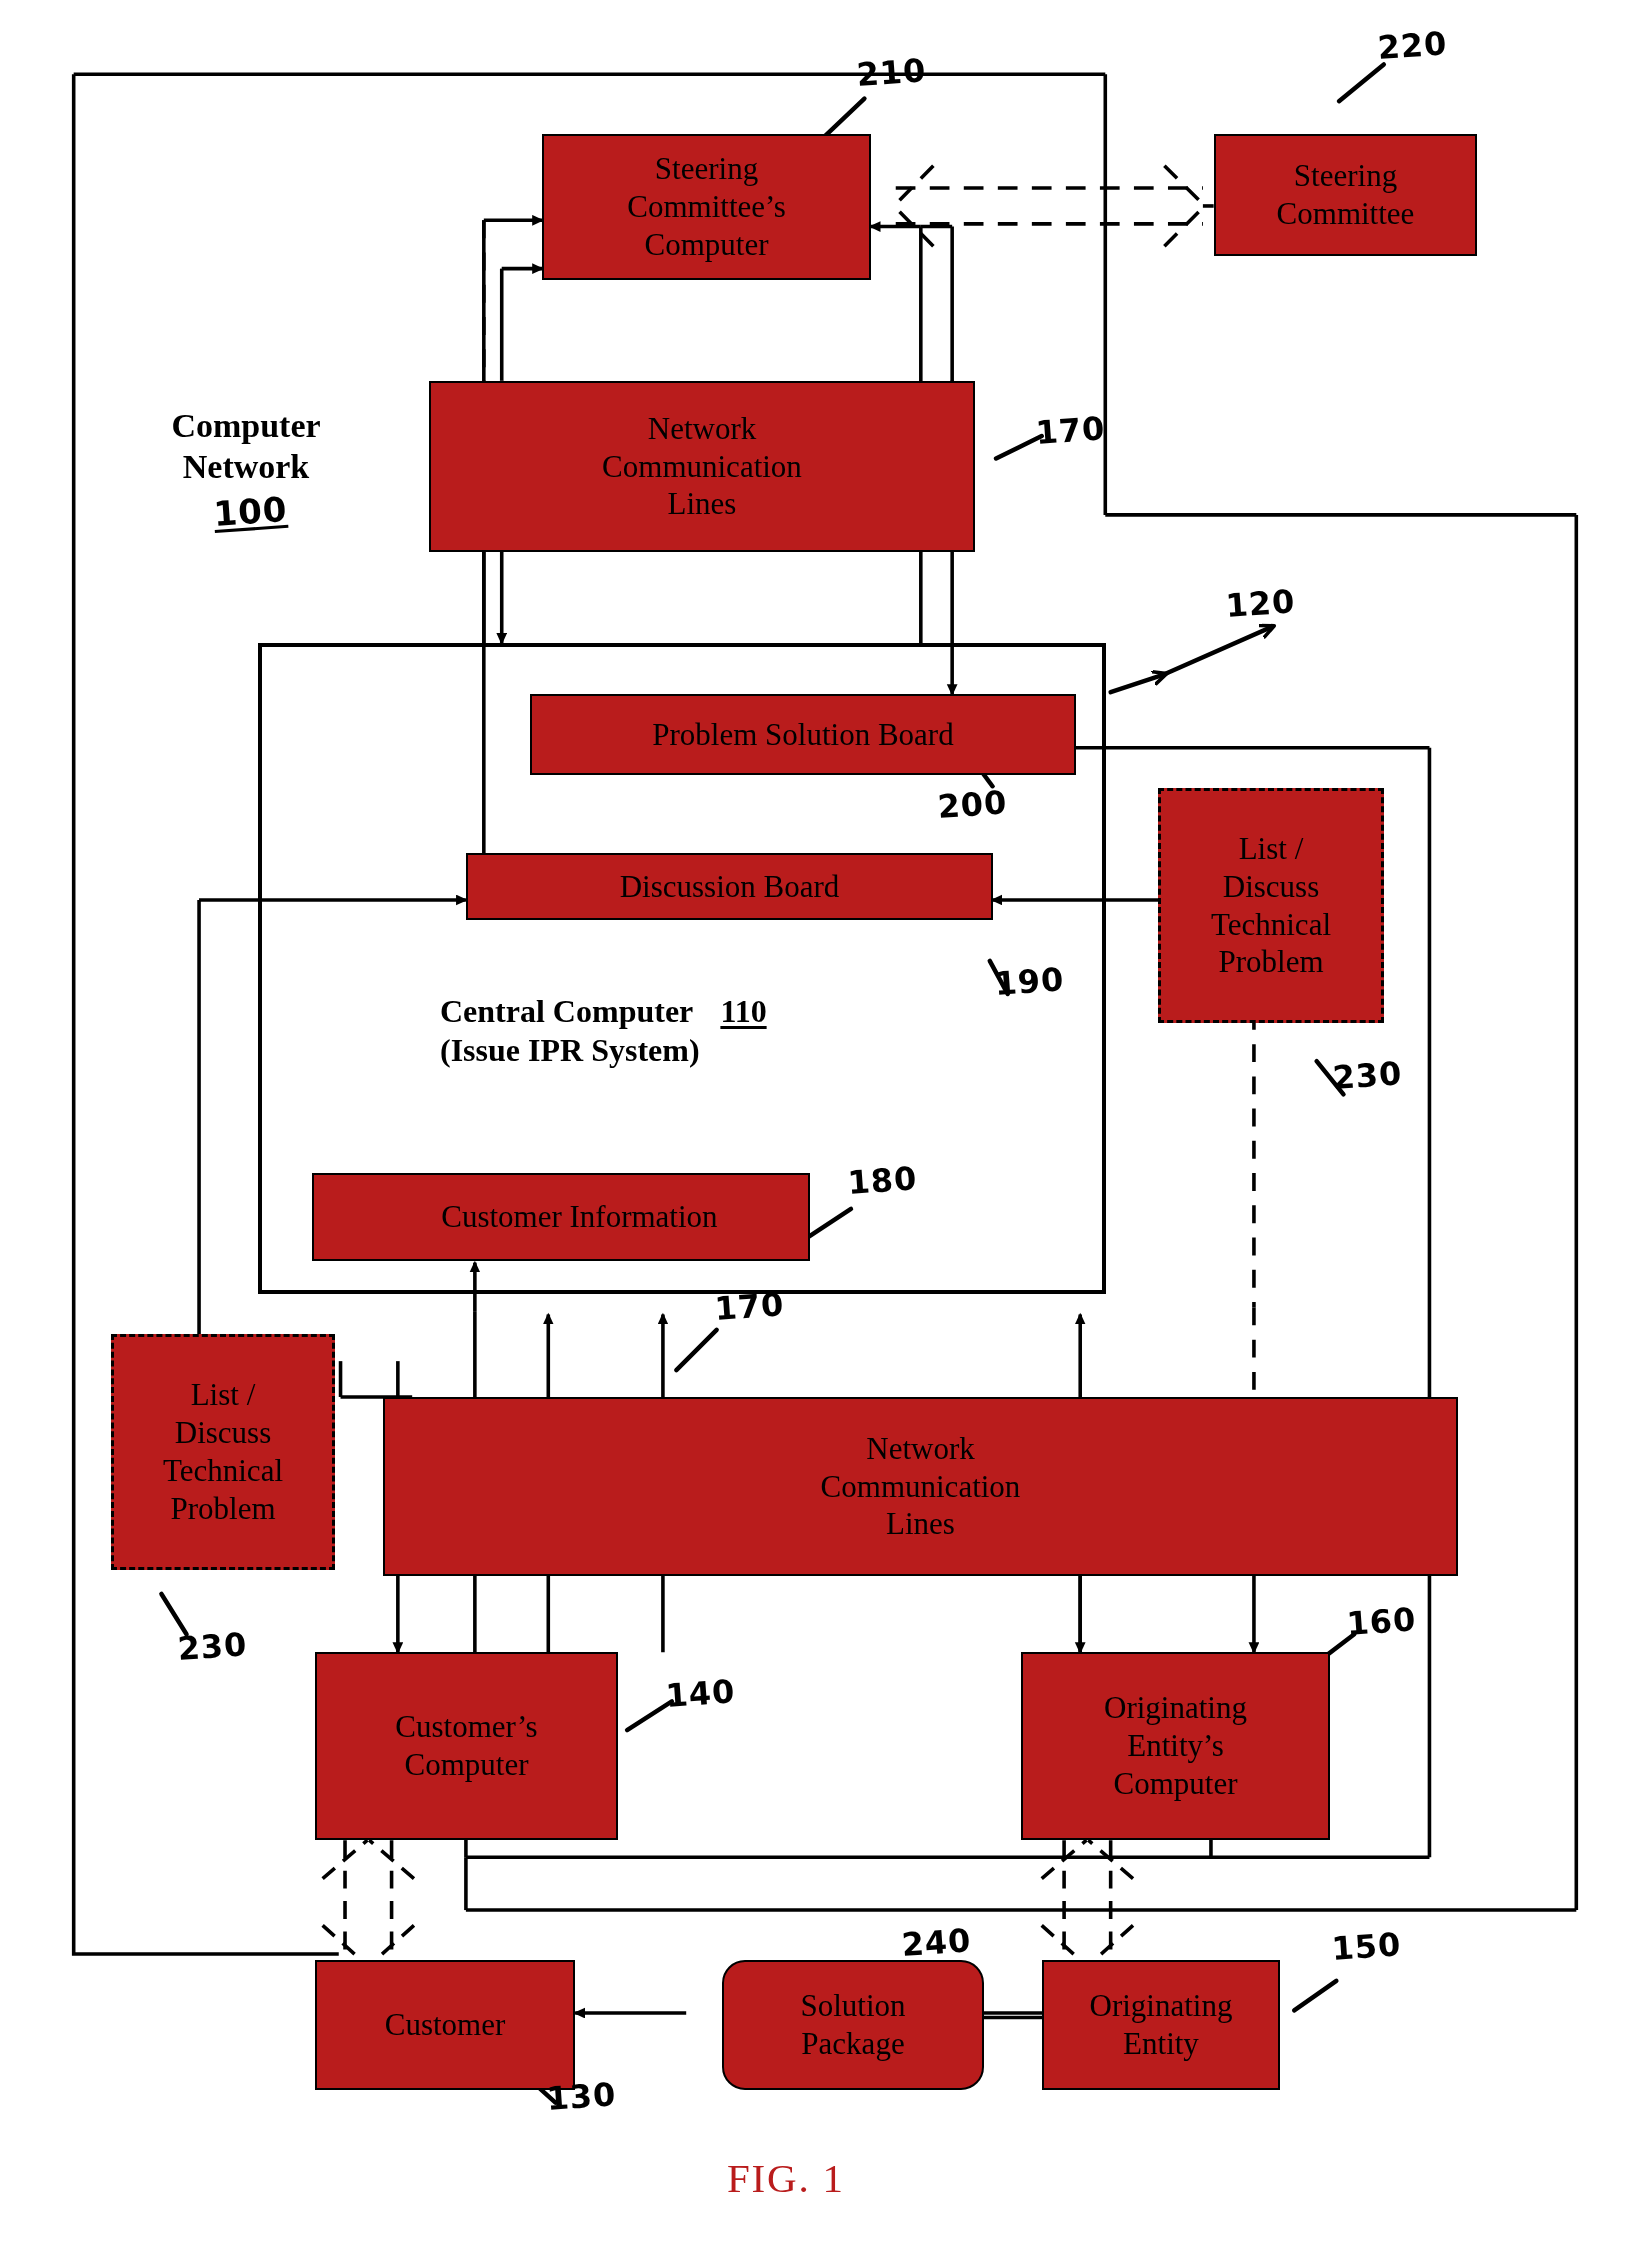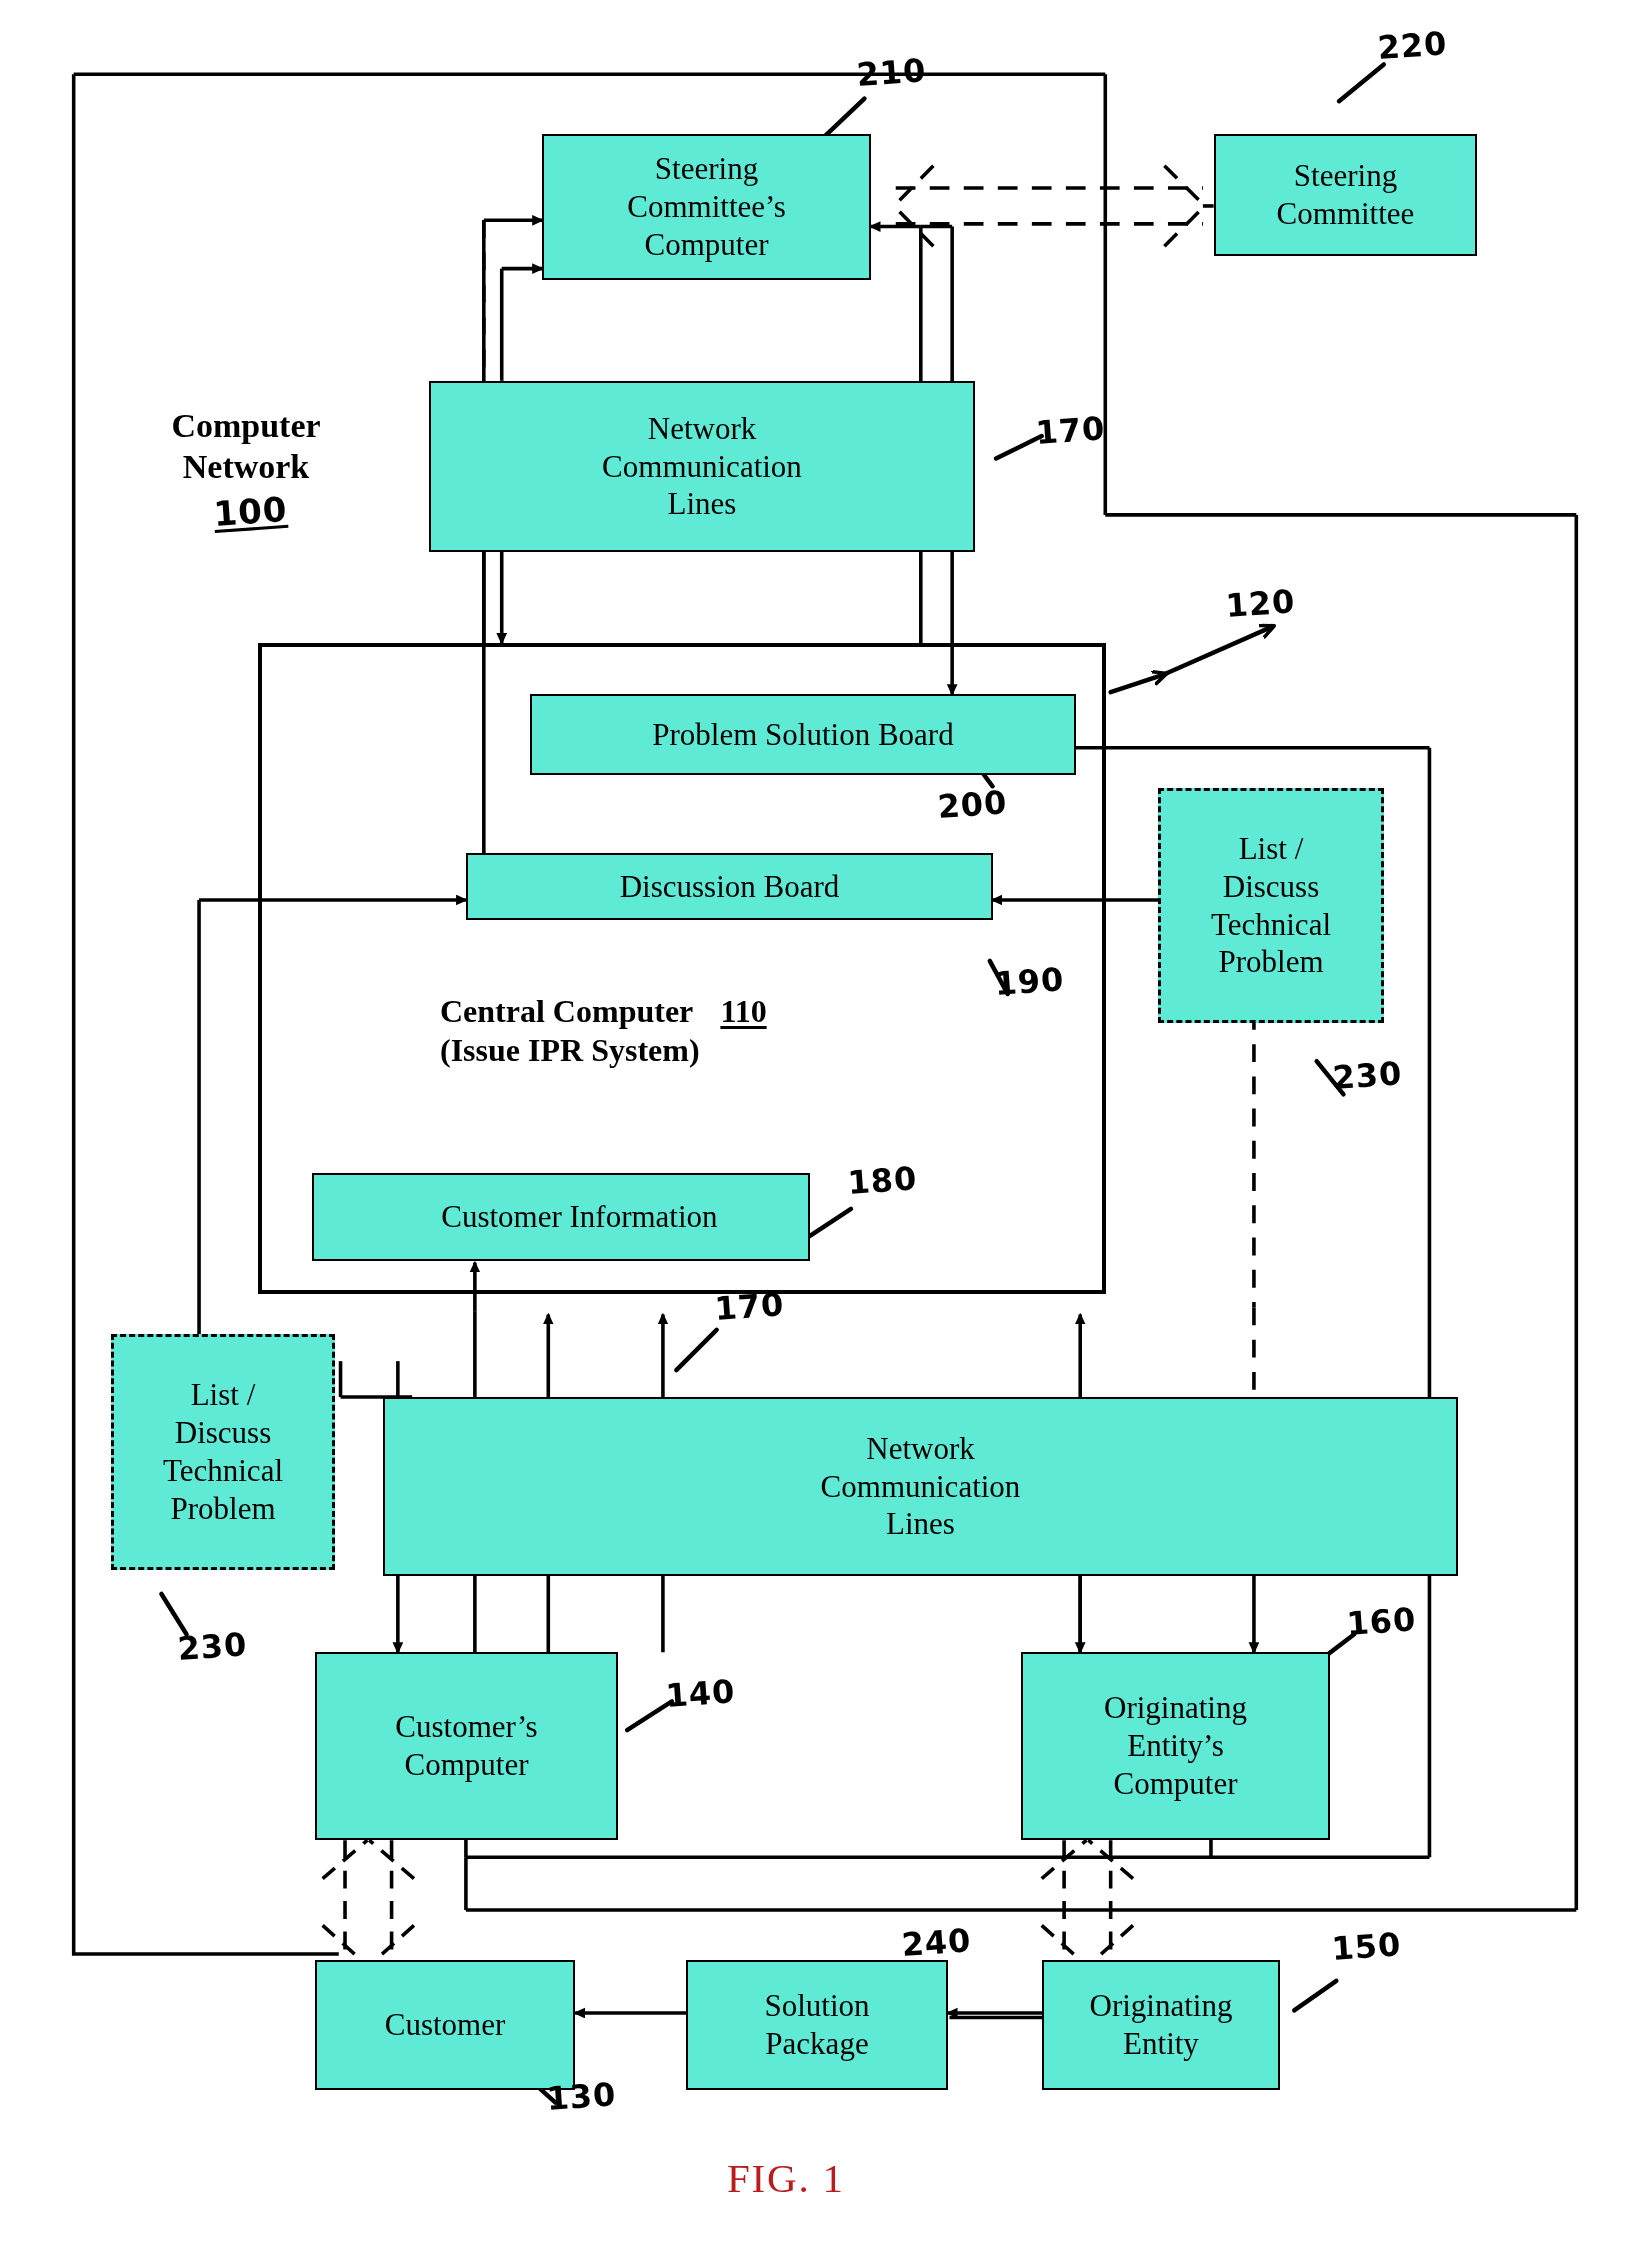--- a/index.html
+++ b/index.html
@@ -1,20 +1,20 @@
 <!DOCTYPE html>
 <html style="font-size:14.3px"><head>
 <meta charset="utf-8">
 <style>
   html,body{margin:0;padding:0;background:#fff;}
   body{font-family:"Liberation Serif", serif;}
   #page{position:relative;width:1650px;height:2262px;background:#ffffff;overflow:hidden;}
   svg#art{position:absolute;left:0;top:0;width:1650px;height:2262px;}
 
-  .node{position:absolute;box-sizing:border-box;border:2.7px solid #000;background:#5eead4;
+  .node{position:absolute;box-sizing:border-box;border:2.7px solid #000;background:#b91c1c;
         display:flex;align-items:center;justify-content:center;text-align:center;
         font-family:"Liberation Serif", serif;font-size:31px;line-height:1.22;color:#000;
         padding:3.6px 7.2px;}
   .node.thick{border-width:4.5px;}
   .node.dashed{border-style:dashed;border-width:3.6px;}
   .node span{display:block;}
 
   .plain{position:absolute;font-family:"Liberation Serif", serif;color:#000;
          text-align:center;line-height:1.22;}
   .bold{font-weight:bold;}
@@ -234,21 +234,21 @@
       <span>Originating</span>
       <span>Entity’s</span>
       <span>Computer</span>
     </span>
   </div>
 
   <div class="node" style="left:315px;top:1960px;width:260px;height:130px;">
     <span>Customer</span>
   </div>
 
-  <div class="node" style="left:686px;top:1960px;width:262px;height:130px;">
+  <div class="node" style="left:722px;top:1960px;width:262px;height:130px;border-radius:23px;">
     <span>
       <span>Solution</span>
       <span>Package</span>
     </span>
   </div>
 
   <div class="node" style="left:1042px;top:1960px;width:238px;height:130px;">
     <span>
       <span>Originating</span>
       <span>Entity</span>

